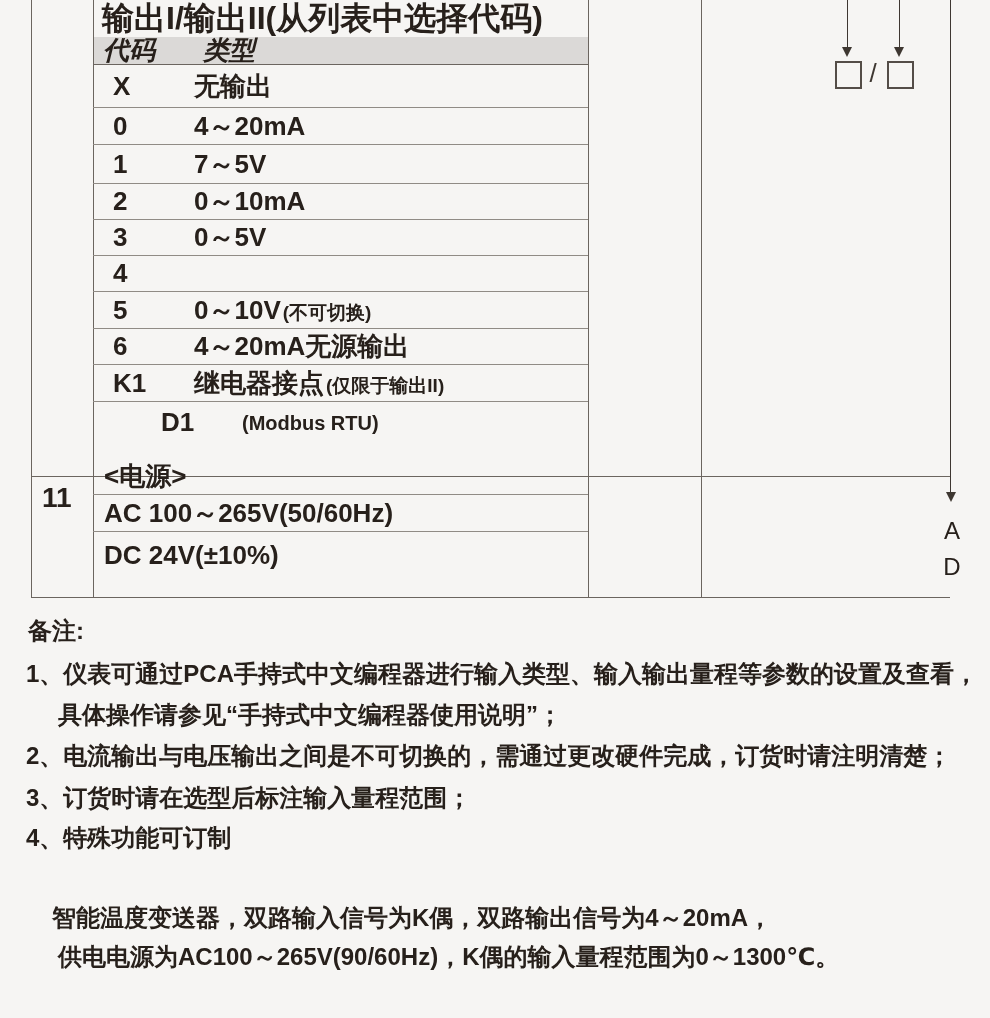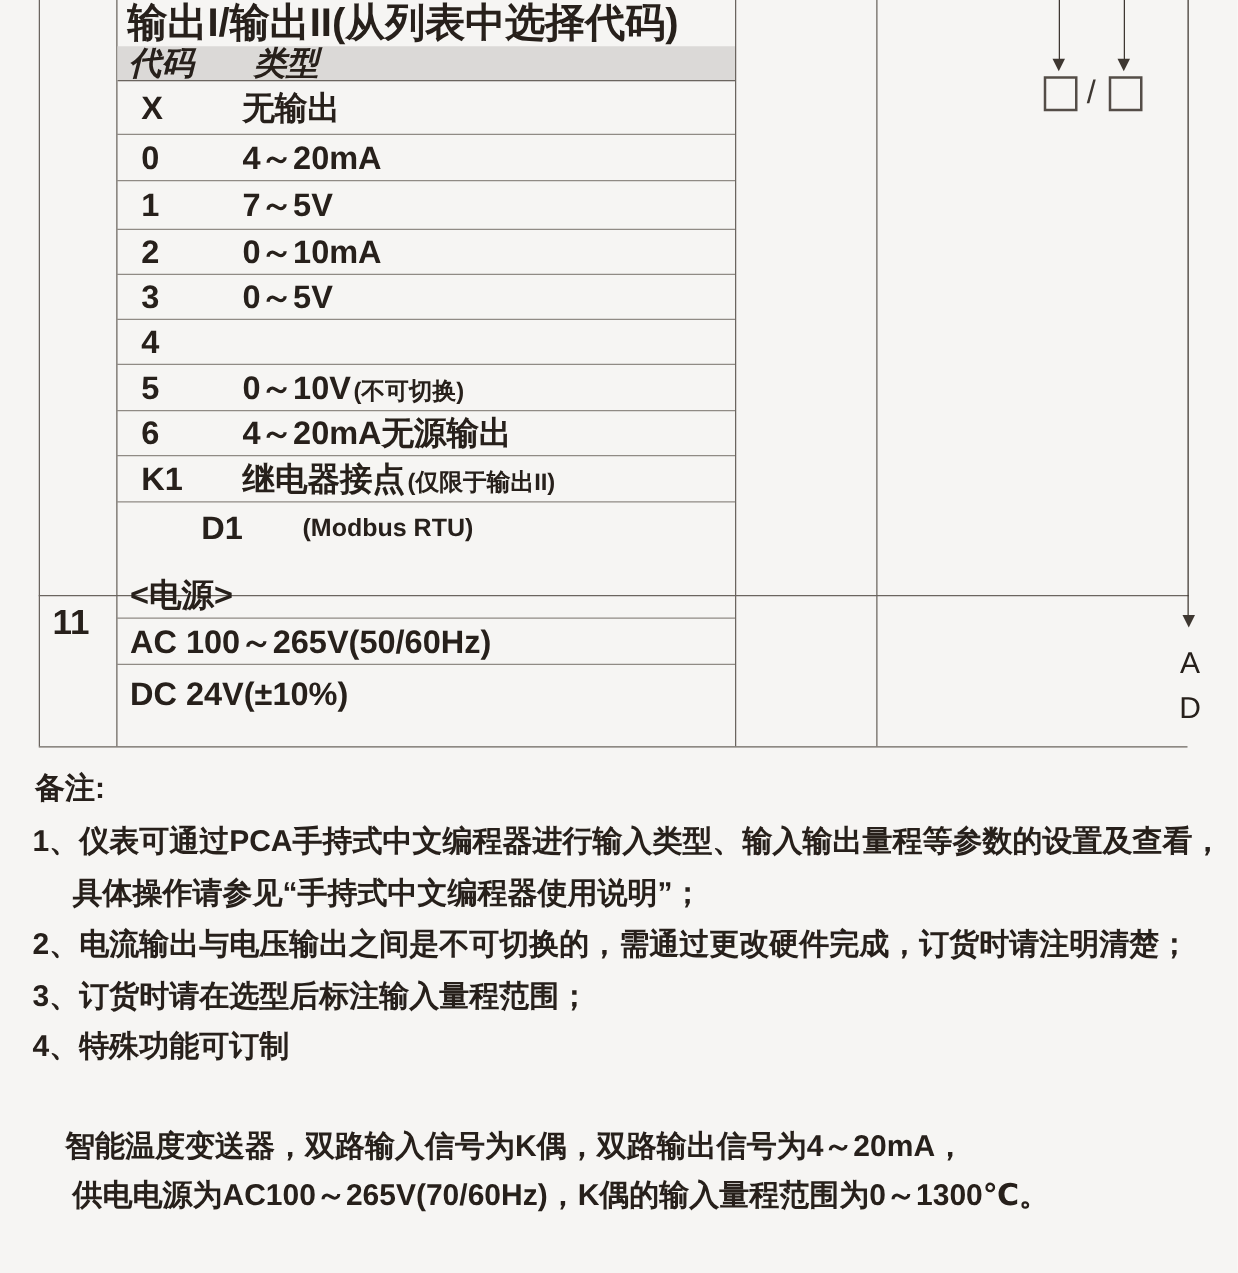--- a/index.html
+++ b/index.html
@@ -146,15 +146,15 @@
   <div class="pcode" style="top:517px">A</div>
   <div class="pcode" style="top:553px">D</div>
 
   <div class="note" style="left:28px;top:615px">备注:</div>
   <div class="note" style="left:26px;top:658px">1、仪表可通过PCA手持式中文编程器进行输入类型、输入输出量程等参数的设置及查看，</div>
   <div class="note" style="left:58px;top:699px">具体操作请参见“手持式中文编程器使用说明”；</div>
   <div class="note" style="left:26px;top:740px">2、电流输出与电压输出之间是不可切换的，需通过更改硬件完成，订货时请注明清楚；</div>
   <div class="note" style="left:26px;top:782px">3、订货时请在选型后标注输入量程范围；</div>
   <div class="note" style="left:26px;top:822px">4、特殊功能可订制</div>
   <div class="note" style="left:52px;top:902px">智能温度变送器，双路输入信号为K偶，双路输出信号为4～20mA，</div>
-  <div class="note" style="left:58px;top:941px">供电电源为AC100～265V(70/60Hz)，K偶的输入量程范围为0～1300℃。</div>
+  <div class="note" style="left:58px;top:941px">供电电源为AC100～265V(90/60Hz)，K偶的输入量程范围为0～1300℃。</div>
 
 </div>
 
 </body></html>

